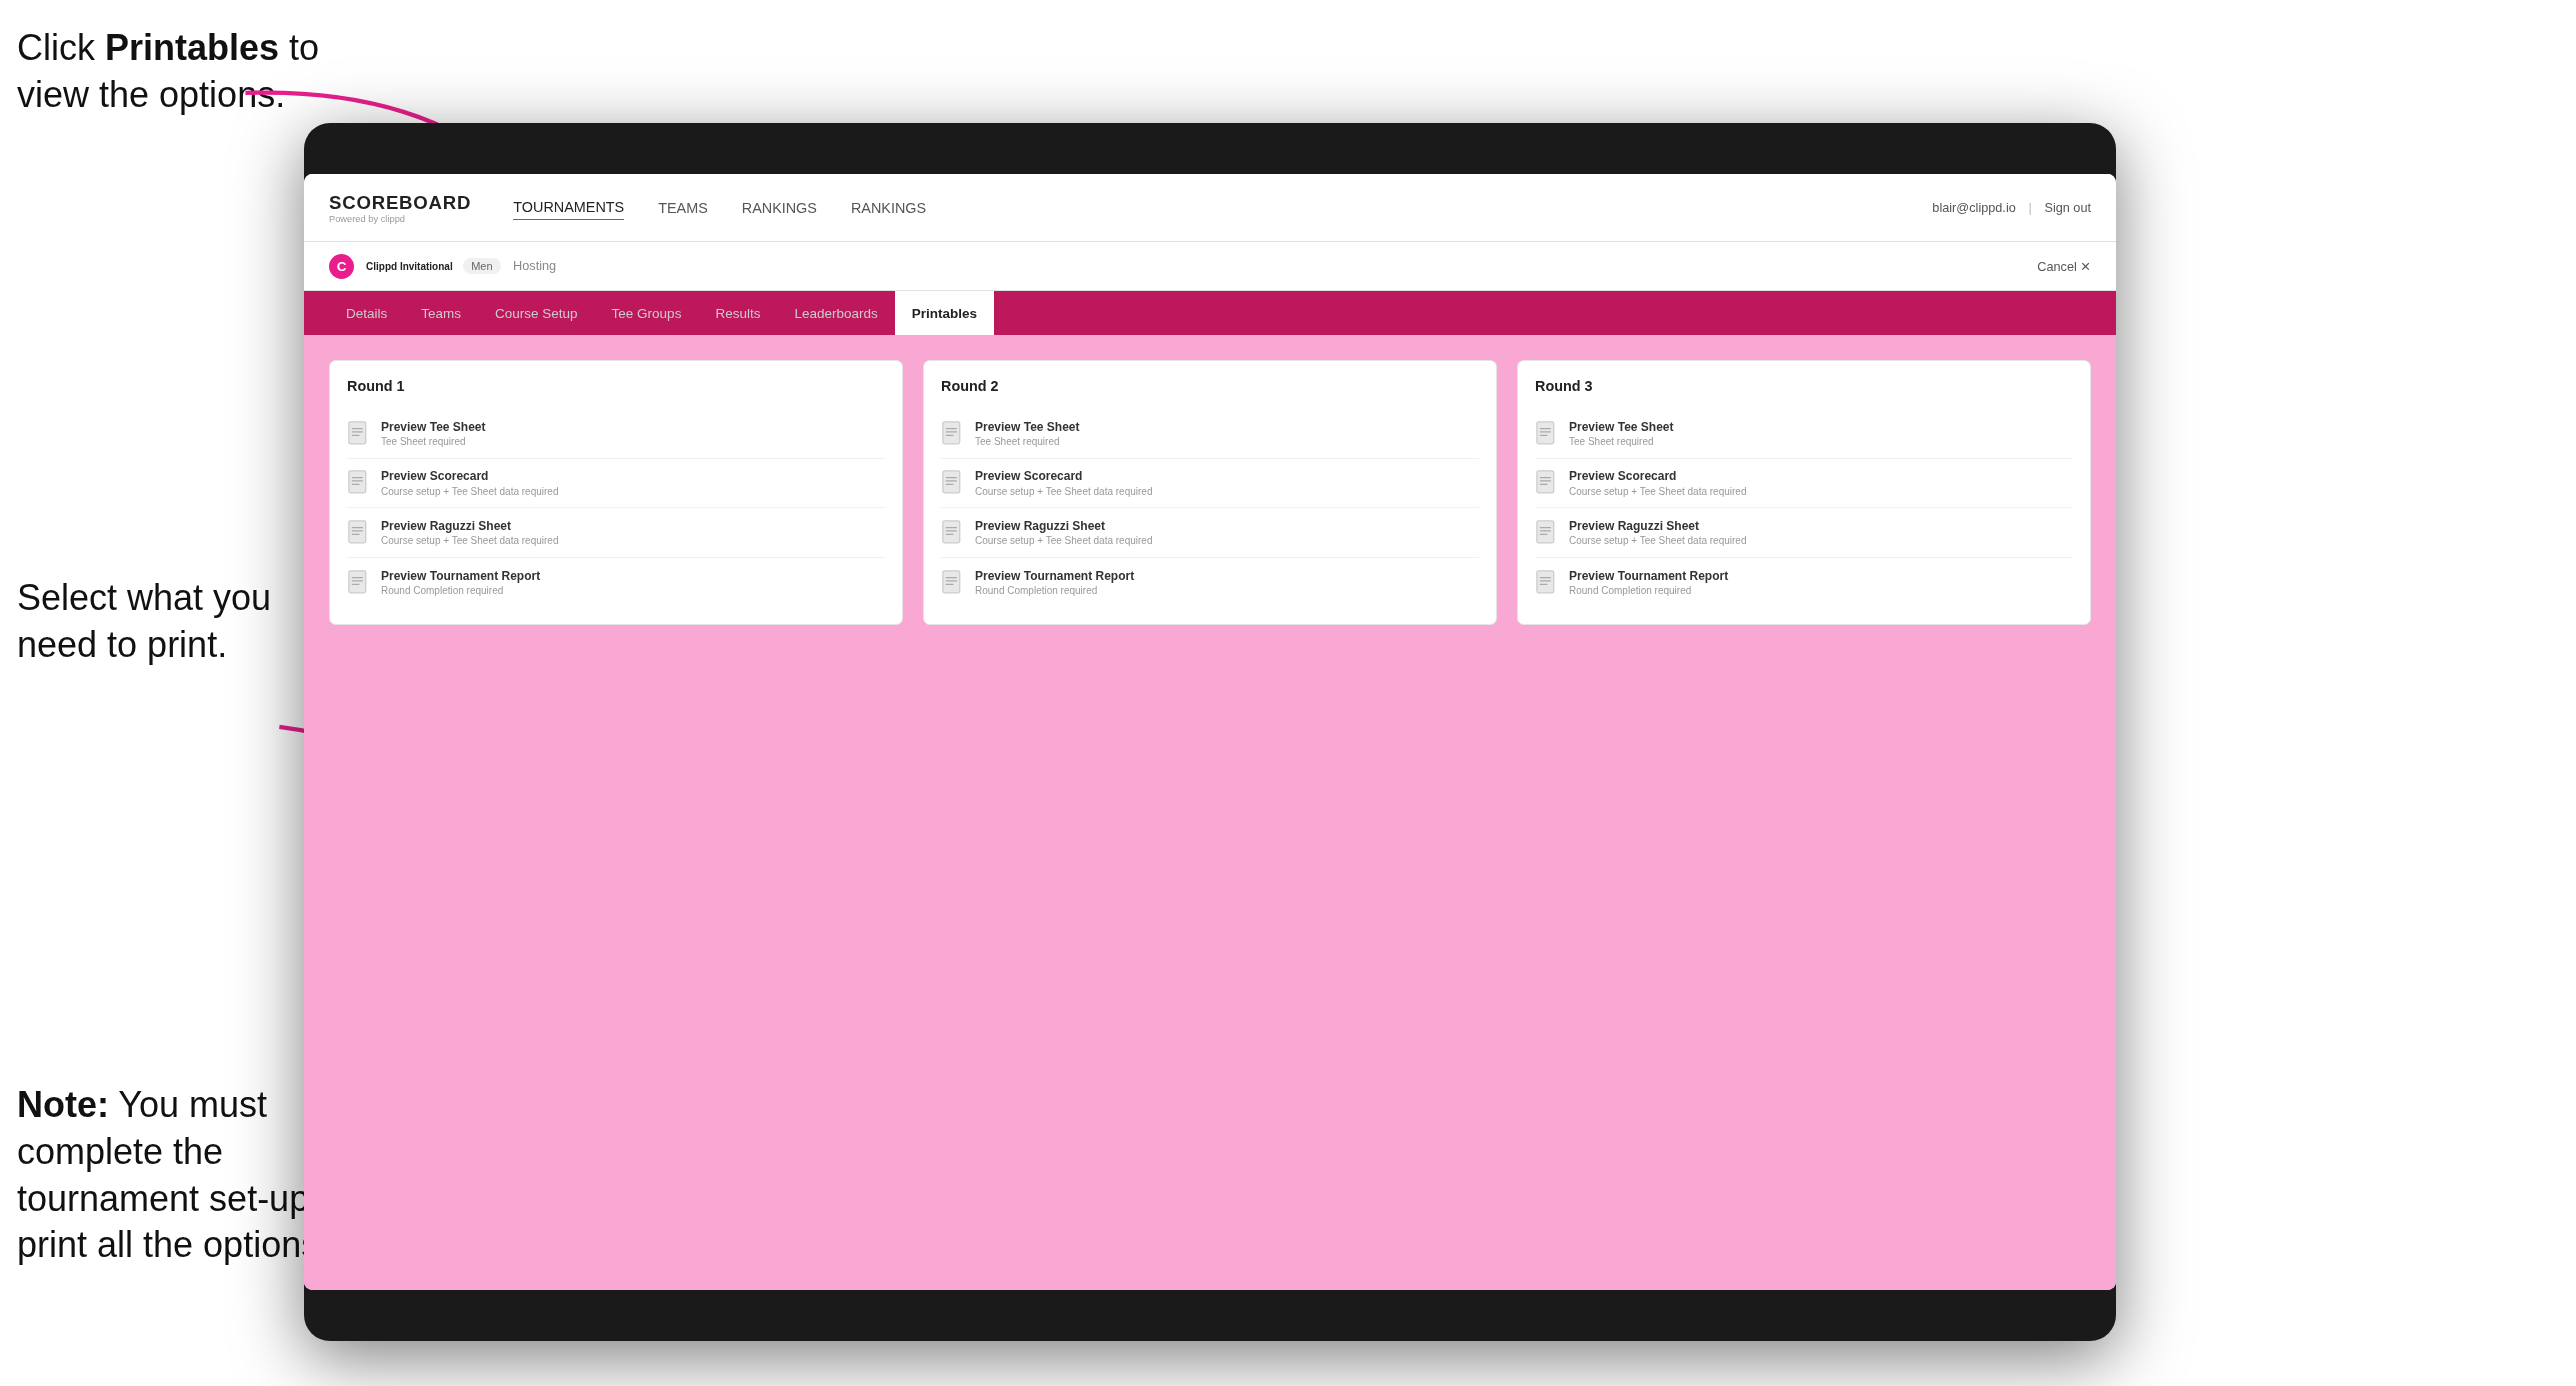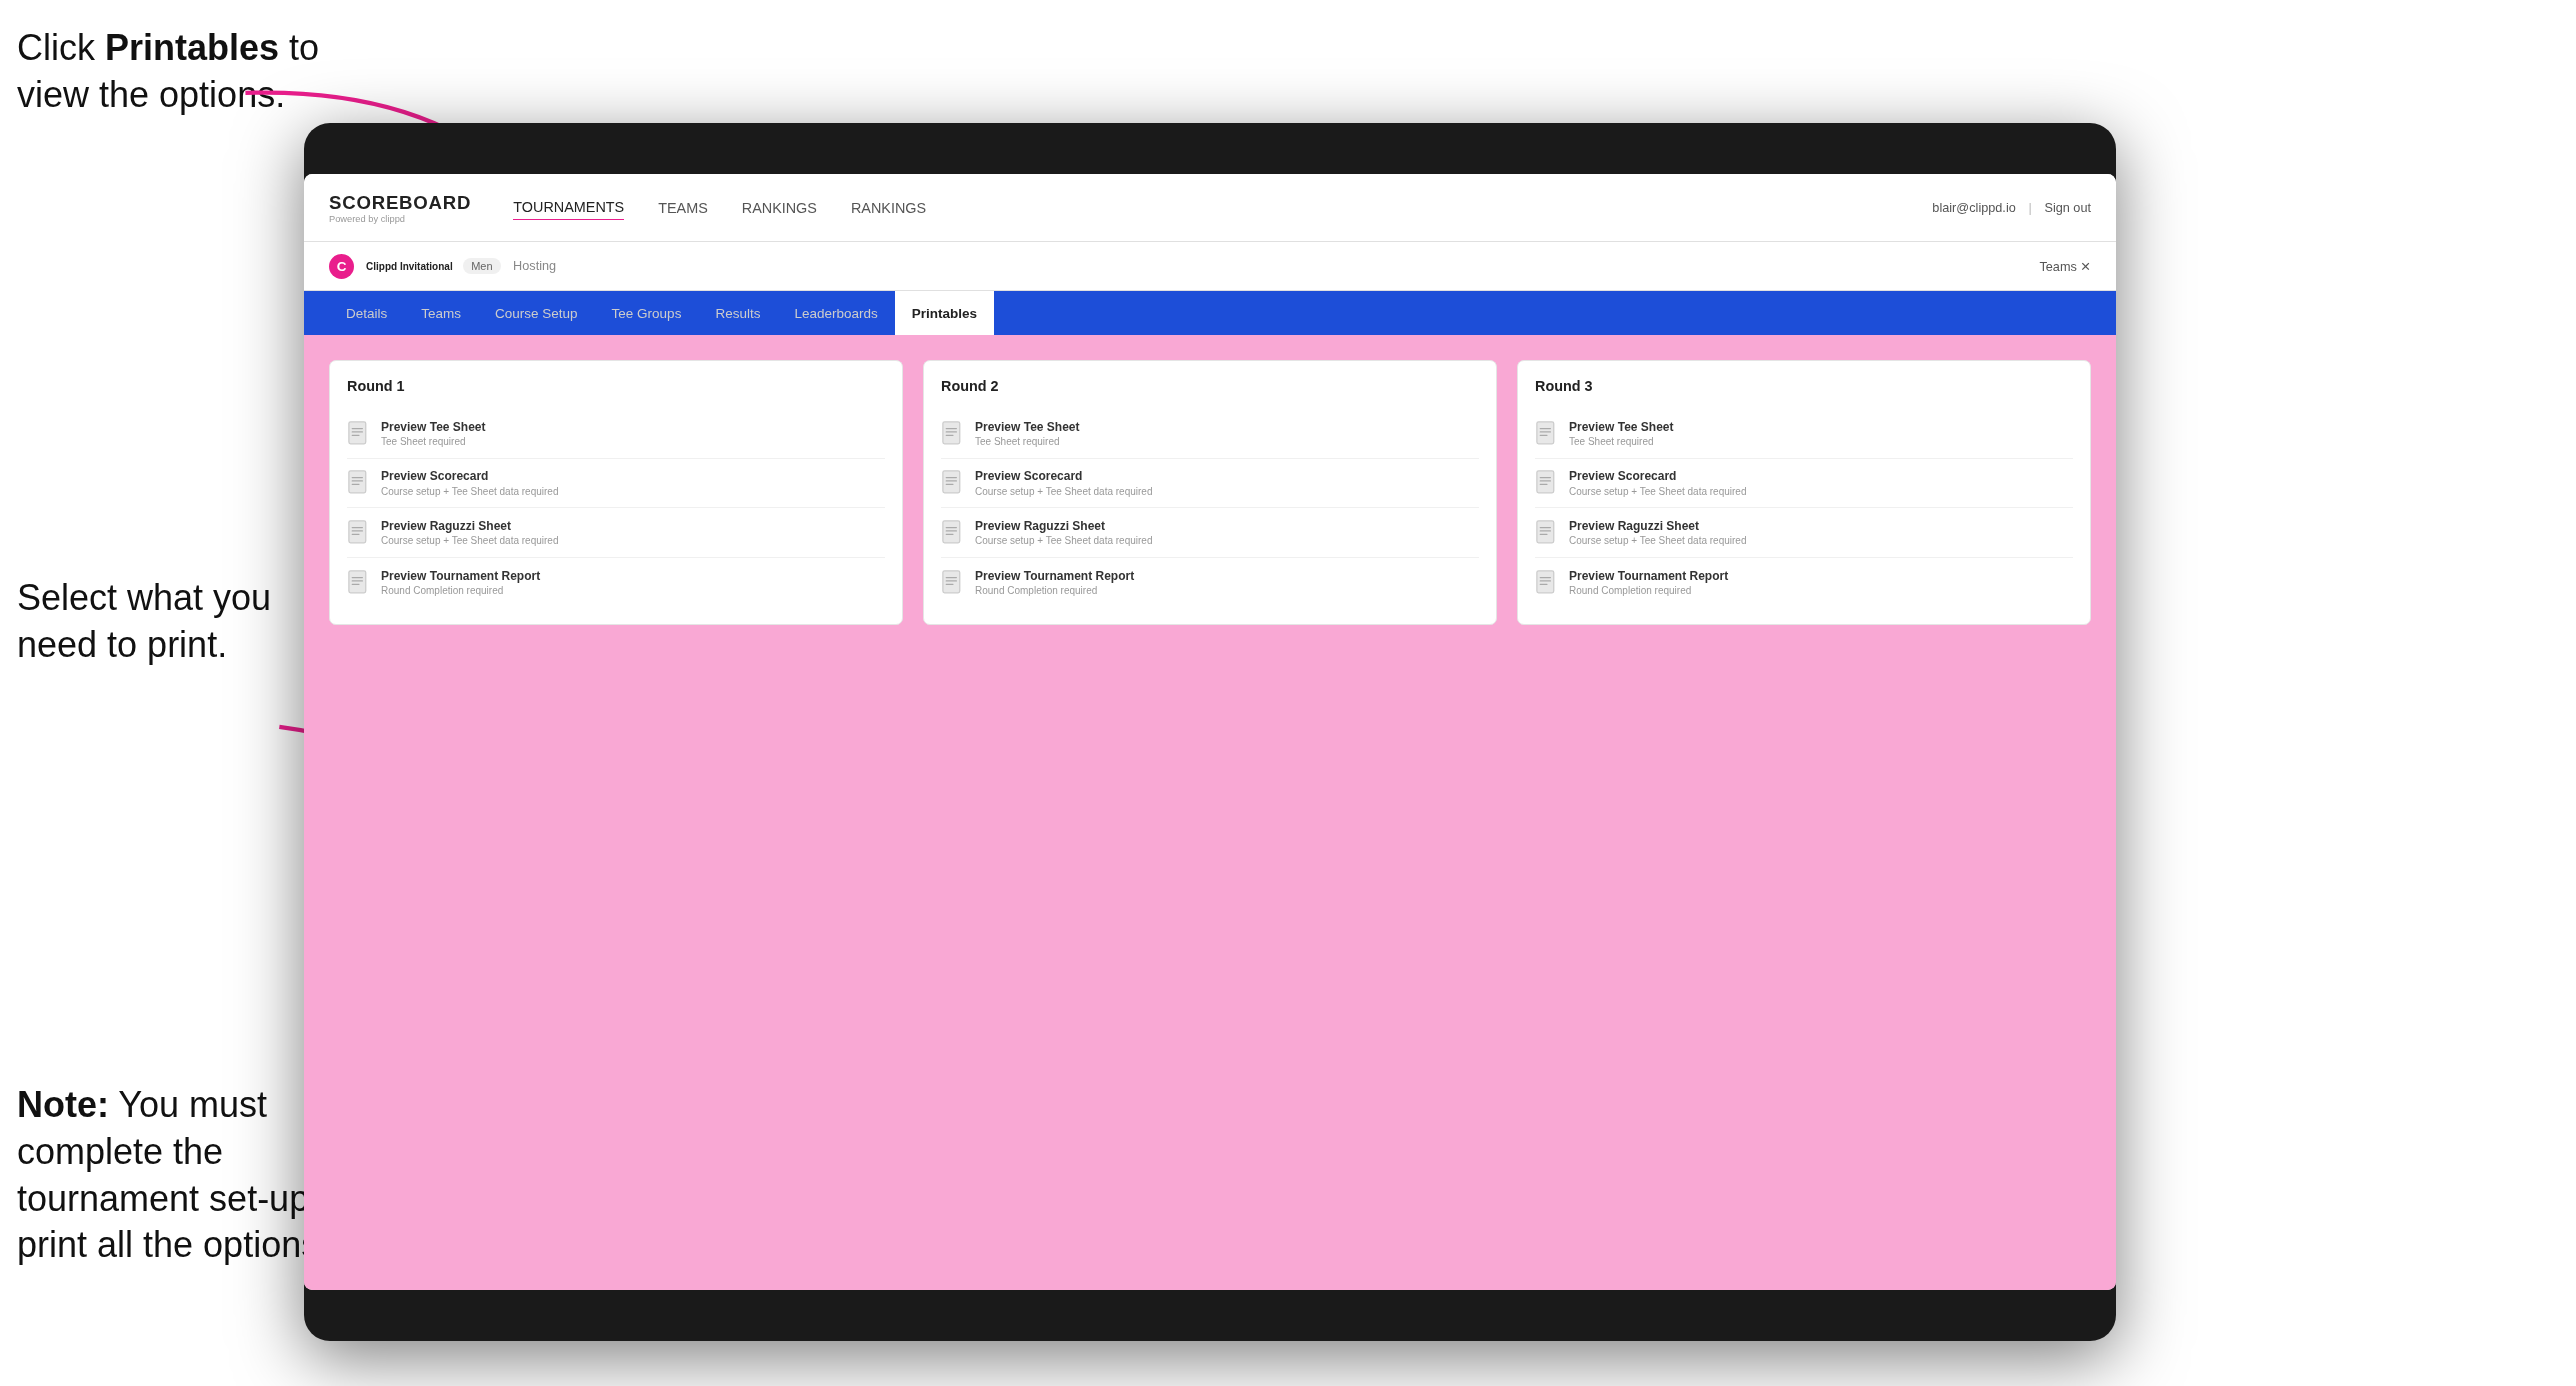--- a/index.html
+++ b/index.html
@@ -161,21 +161,21 @@
     }
     .sub-header-right {
       margin-left: auto;
       font-size: 12.7px;
       color: #555;
       cursor: pointer;
     }
 
     
     .tab-bar {
-      background: #1d4ed8;
+      background: #be185d;
       display: flex;
       align-items: flex-start;
       padding: 0 25px;
       height: 44px;
       flex-shrink: 0;
     }
     .tab-item {
       color: #ccc;
       font-size: 13.5px;
       padding: 0 17px;
@@ -308,21 +308,21 @@
       </div>
     </div>
 
     <div class="sub-header">
       <div class="tournament-icon">
         <span>C</span>
       </div>
       <span class="tournament-name">Clippd Invitational</span>
       <span class="tournament-badge">Men</span>
       <span style="font-size:12.7px;color:#888;margin-left:12px;">Hosting</span>
-      <div class="sub-header-right">Teams ✕</div>
+      <div class="sub-header-right">Cancel ✕</div>
     </div>
 
     <div class="tab-bar">
       <div class="tab-item">Details</div>
       <div class="tab-item">Teams</div>
       <div class="tab-item">Course Setup</div>
       <div class="tab-item">Tee Groups</div>
       <div class="tab-item">Results</div>
       <div class="tab-item">Leaderboards</div>
       <div class="tab-item active">Printables</div>

